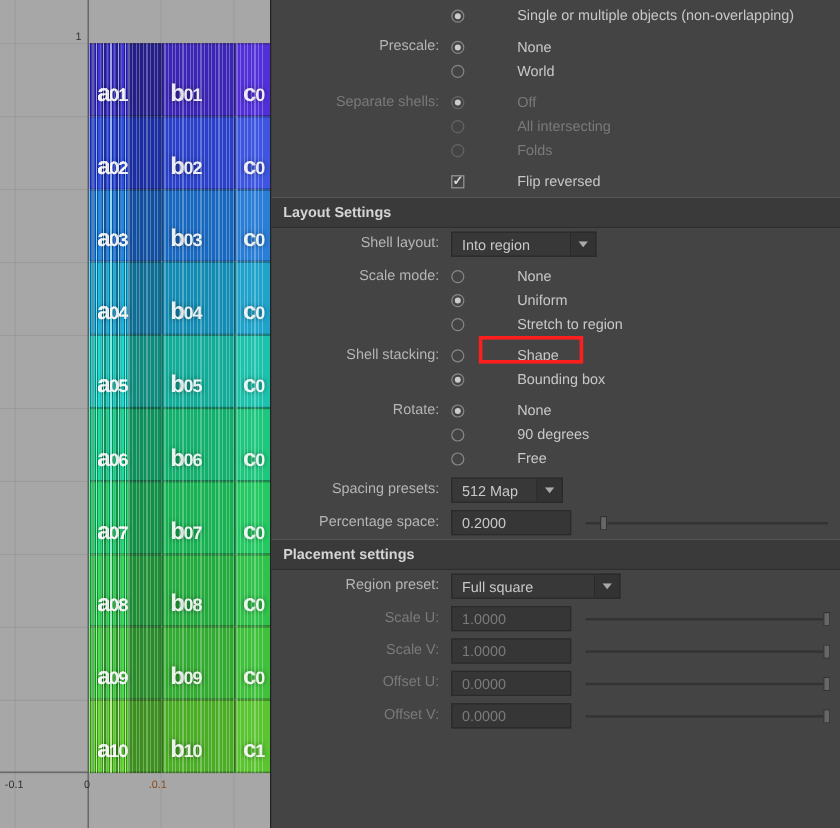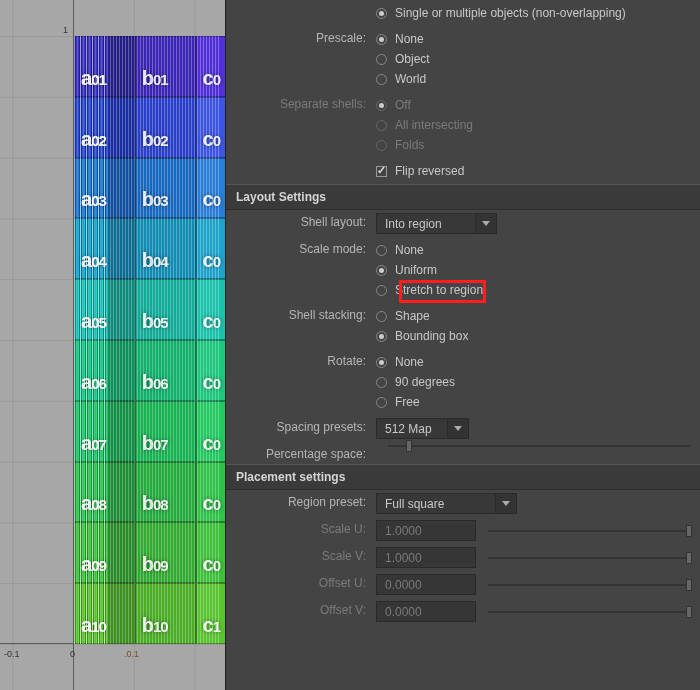--- a/index.html
+++ b/index.html
@@ -33,21 +33,21 @@
   pointer-events:none;
 }
 
 
 .panel { flex:1; height:690px; background:#444; padding:0; font-size:12px; color:#c8c8c8; border-left:1px solid #222; overflow:hidden; }
 .panel .section-head { background:#3a3a3a; padding:5px 10px; font-weight:bold; color:#d5d5d5; border-top:1px solid #555; border-bottom:1px solid #2e2e2e; }
 .row { display:flex; align-items:flex-start; padding:3px 10px 3px 0; }
 .row .lab { width:150px; text-align:right; padding-right:10px; color:#b5b5b5; padding-top:2px; }
 .row .lab.dim { color:#7a7a7a; }
 .row .opts { flex:1; }
-.opt { display:flex; align-items:center; height:20px; cursor:pointer; }
+.opt { display:flex; align-items:center; height:20px; cursor:pointer;gap:36px; }
 .radio { width:11px; height:11px; border-radius:50%; border:1px solid #888; margin-right:8px; background:#444; display:inline-block; position:relative; }
 .radio.sel::after { content:''; position:absolute; left:2px; top:2px; width:5px; height:5px; border-radius:50%; background:#ccc; }
 .radio.dim { border-color:#666; }
 .check { width:11px; height:11px; border:1px solid #999; background:#444; margin-right:8px; position:relative; }
 .check.on::after { content:'✓'; position:absolute; left:0; top:-3px; font-size:11px; color:#ddd; font-weight:bold; }
 .opt .txt { color:#c8c8c8; }
 .opt .txt.dim { color:#7a7a7a; }
 .select { display:flex; align-items:center; }
 .select-box { background:#383838; border:1px solid #2a2a2a; padding:2px 8px; min-width:100px; height:21px; display:flex; align-items:center; }
 .select-arrow { width:21px; height:21px; background:#333; border:1px solid #2a2a2a; border-left:none; display:flex; align-items:center; justify-content:center; cursor:pointer; }
@@ -202,24 +202,20 @@
     </div>
     <div class="row">
       <div class="lab">Prescale:</div>
       <div class="opts" id="prescale-opts">
           <div class="opt">
             <span class="radio sel"></span>
             <span class="txt">None</span>
           </div>
           <div class="opt">
             <span class="radio"></span>
-            <span class="txt">Object</span>
-          </div>
-          <div class="opt">
-            <span class="radio"></span>
             <span class="txt">World</span>
           </div>
         </div>
     </div>
     <div class="row">
       <div class="lab dim">Separate shells:</div>
       <div class="opts" id="separate-opts">
           <div class="opt">
             <span class="radio sel dim"></span>
             <span class="txt dim">Off</span>
@@ -315,20 +311,21 @@
         <div class="select-arrow">
             <svg viewBox="0 0 8 5">
               <polygon points="0,0 8,0 4,5" fill="#aaa"></polygon>
             </svg>
           </div>
       </div>
     </div>
     <div class="row">
       <div class="lab">Percentage space:</div>
       <div class="opts" style="display:flex;align-items:center">
+        <div class="numbox">0.2000</div>
         <div class="slider-wrap">
             <div class="slider-track">
               <div class="slider-thumb" style="left:6%"></div>
             </div>
           </div>
       </div>
     </div>
 
     <div class="section-head">Placement settings</div>
     <div class="row">

